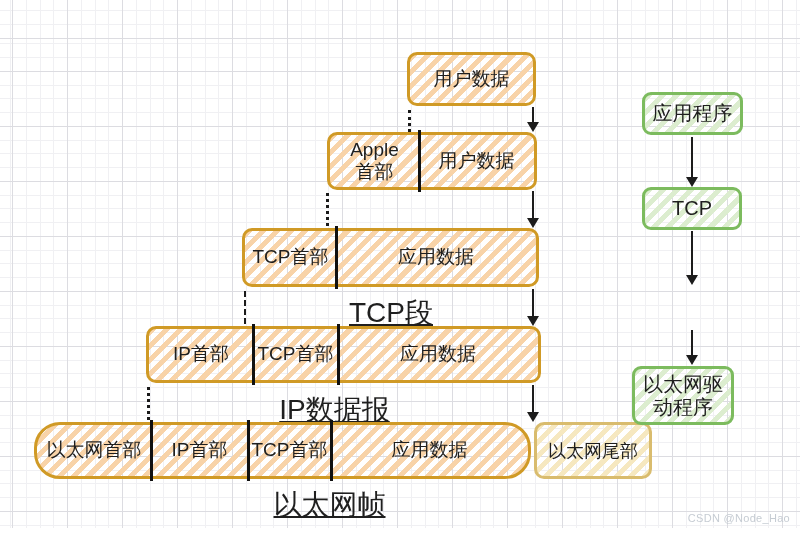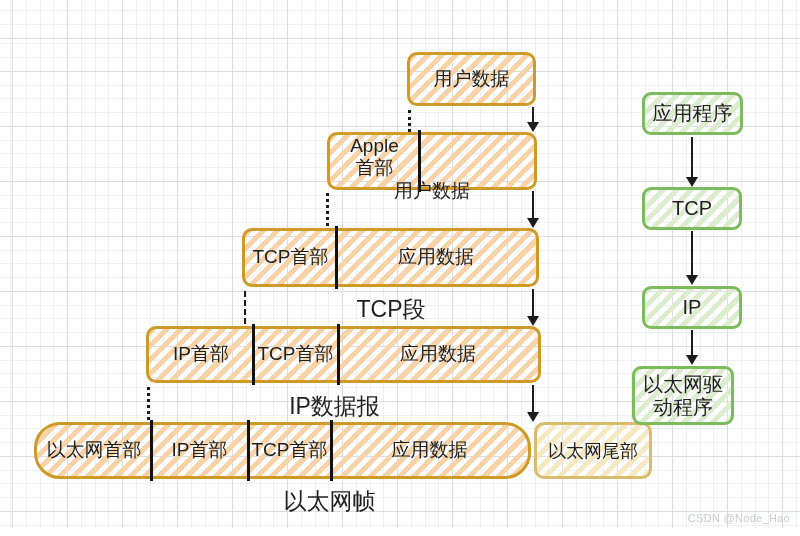--- a/index.html
+++ b/index.html
@@ -34,21 +34,21 @@
     background:repeating-linear-gradient(135deg,#f6e8c0 0 5px,rgba(255,255,255,0) 5px 10px);
     display:flex; align-items:center; justify-content:center; font-size:18px;
   }
   
   .gbox{
     position:absolute; border:3px solid #7cbb5e; border-radius:9px;
     background:repeating-linear-gradient(135deg,#dcedcf 0 5px,rgba(255,255,255,0) 5px 10px);
     display:flex; align-items:center; justify-content:center;
     font-size:20px; line-height:1.15; text-align:center; white-space:pre-line;
   }
-  .caption{ position:absolute; font-size:23px; text-align:center; }
+  .caption{ position:absolute; font-size:28px; text-align:center;text-decoration:underline; }
   
   .arrow-down{ position:absolute; width:12px; }
   .arrow-down::before{ content:""; position:absolute; left:5px; top:0; bottom:7px; width:2px; background:#1c1c1c; }
   .arrow-down::after{ content:""; position:absolute; left:0; bottom:0; width:0; height:0;
     border-left:6px solid transparent; border-right:6px solid transparent; border-top:10px solid #1c1c1c; }
   .dotv{ position:absolute; width:0; border-left:3px dotted #1a1a1a; }
   .dashv{ position:absolute; width:0; border-left:2px dashed #1a1a1a; }
   .watermark{ position:absolute; top:512px; right:10px; font-size:11px; color:#c6ccd3; letter-spacing:.3px; }
 </style>
 </head>
@@ -56,21 +56,21 @@
 
 <div class="canvas">
 
   <div class="obox" style="left:407px; top:52px; width:129px; height:54px;">
     <div class="cell grow">用户数据</div>
   </div>
 
   <div class="dotv" style="left:408px; top:110px; height:22px;"></div>
   <div class="arrow-down" style="left:527px; top:107px; height:25px;"></div>
 
-  <div class="obox" style="left:327px; top:132px; width:210px; height:58px;flex-direction:column;">
+  <div class="obox" style="left:327px; top:132px; width:210px; height:58px;">
     <div class="cell" style="width:89px;">Apple
 首部</div>
     <div class="vdiv" style="left:88px;"></div>
     <div class="cell grow">用户数据</div>
   </div>
 
   <div class="dotv" style="left:326px; top:193px; height:33px;"></div>
   <div class="arrow-down" style="left:527px; top:191px; height:37px;"></div>
 
   <div class="obox" style="left:242px; top:228px; width:297px; height:59px;">
@@ -106,21 +106,20 @@
   </div>
   <div class="tbox" style="left:534px; top:422px; width:118px; height:57px;">以太网尾部</div>
   <div class="caption" style="left:247px; top:486px; width:165px;">以太网帧</div>
 
   <div class="gbox" style="left:642px; top:92px; width:101px; height:43px;">应用程序</div>
   <div class="arrow-down" style="left:686px; top:137px; height:50px;"></div>
 
   <div class="gbox" style="left:642px; top:187px; width:100px; height:43px;">TCP</div>
   <div class="arrow-down" style="left:686px; top:231px; height:54px;"></div>
 
-  <div class="gbox" style="left:642px; top:286px; width:100px; height:43px;">IP</div>
   <div class="arrow-down" style="left:686px; top:330px; height:35px;"></div>
 
   <div class="gbox" style="left:632px; top:366px; width:102px; height:59px;">以太网驱
 动程序</div>
 
   <div class="watermark">CSDN @Node_Hao</div>
 
 </div>
 
 </body></html>

